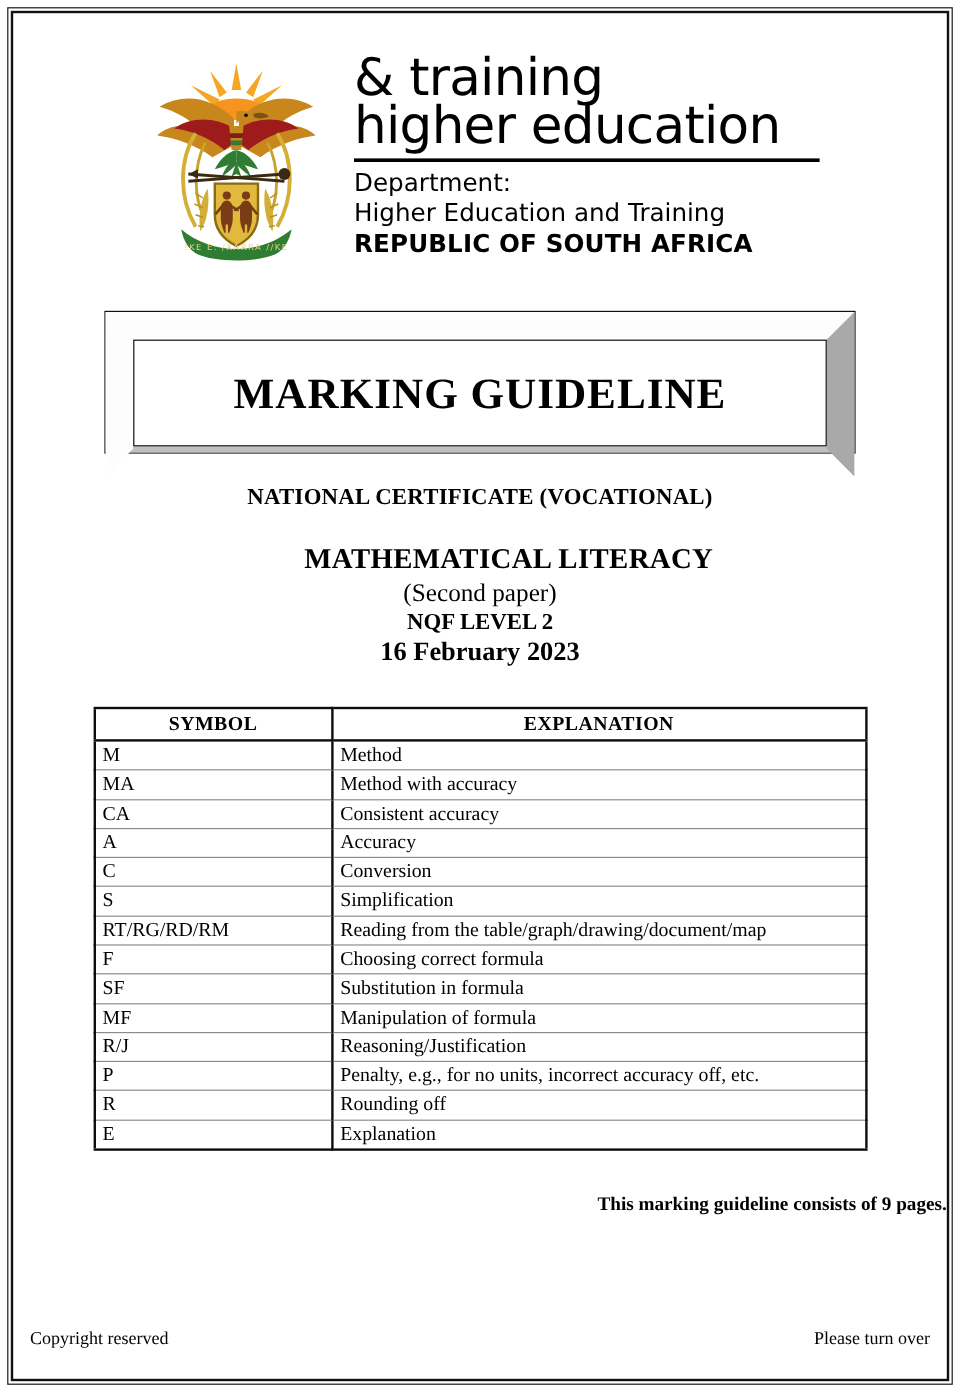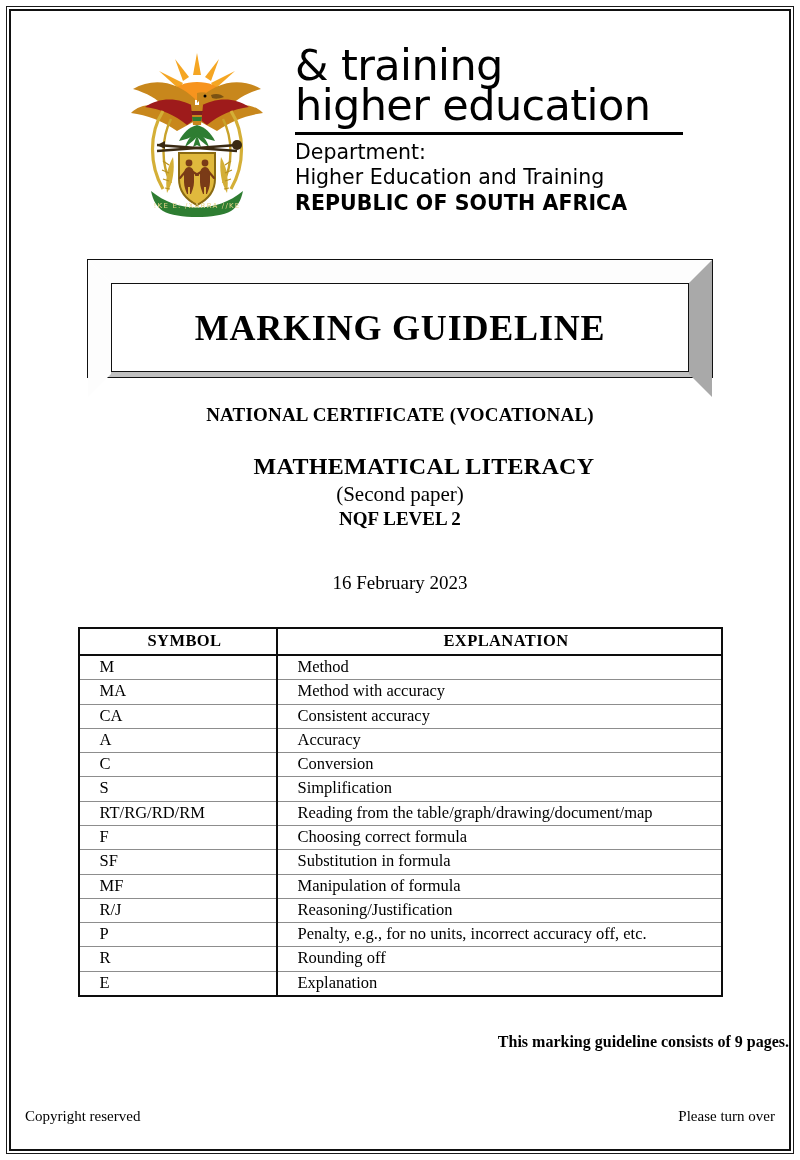--- a/index.html
+++ b/index.html
@@ -172,42 +172,41 @@
     font-size: 21px;
     font-weight: 400;
     margin-top: 2px;
   }
   .level-line {
     font-size: 19px;
     font-weight: 700;
     margin-top: 1px;
   }
   .date-line {
-    font-size: 19px;
-    font-weight: 400;
-    margin-top: 42px;
+    font-size: 22px;
+    font-weight: 700;
   }
 
   
   .table-wrap {
     display: flex;
     justify-content: center;
     margin-top: 33px;
   }
   table.symbols {
     width: 645px;
     border-collapse: collapse;
     table-layout: fixed;
     border-left: 2px solid #0d0d0d;
     border-right: 2px solid #0d0d0d;
   }
   table.symbols col.c-sym { width: 198px; }
   table.symbols th,
   table.symbols td {
-    padding: 1px 6px 2px 20px;
+    padding: 1px 6px 2px 6px;
     font-size: 16.5px;
     line-height: 1.23;
     vertical-align: middle;
     height: 20px;
   }
   table.symbols thead th {
     font-weight: 700;
     text-align: center;
     font-size: 16.5px;
     letter-spacing: 0.4px;

